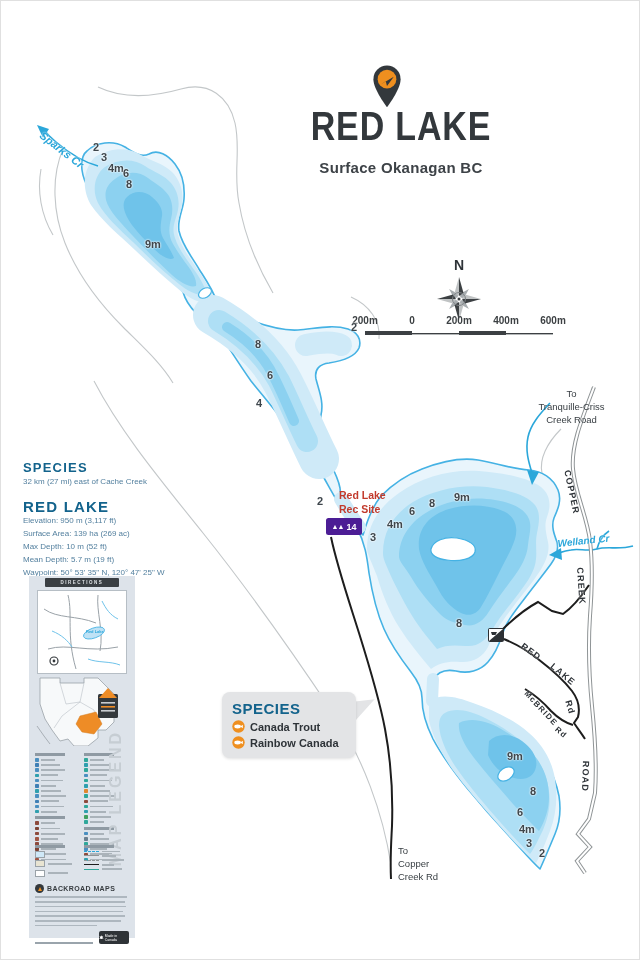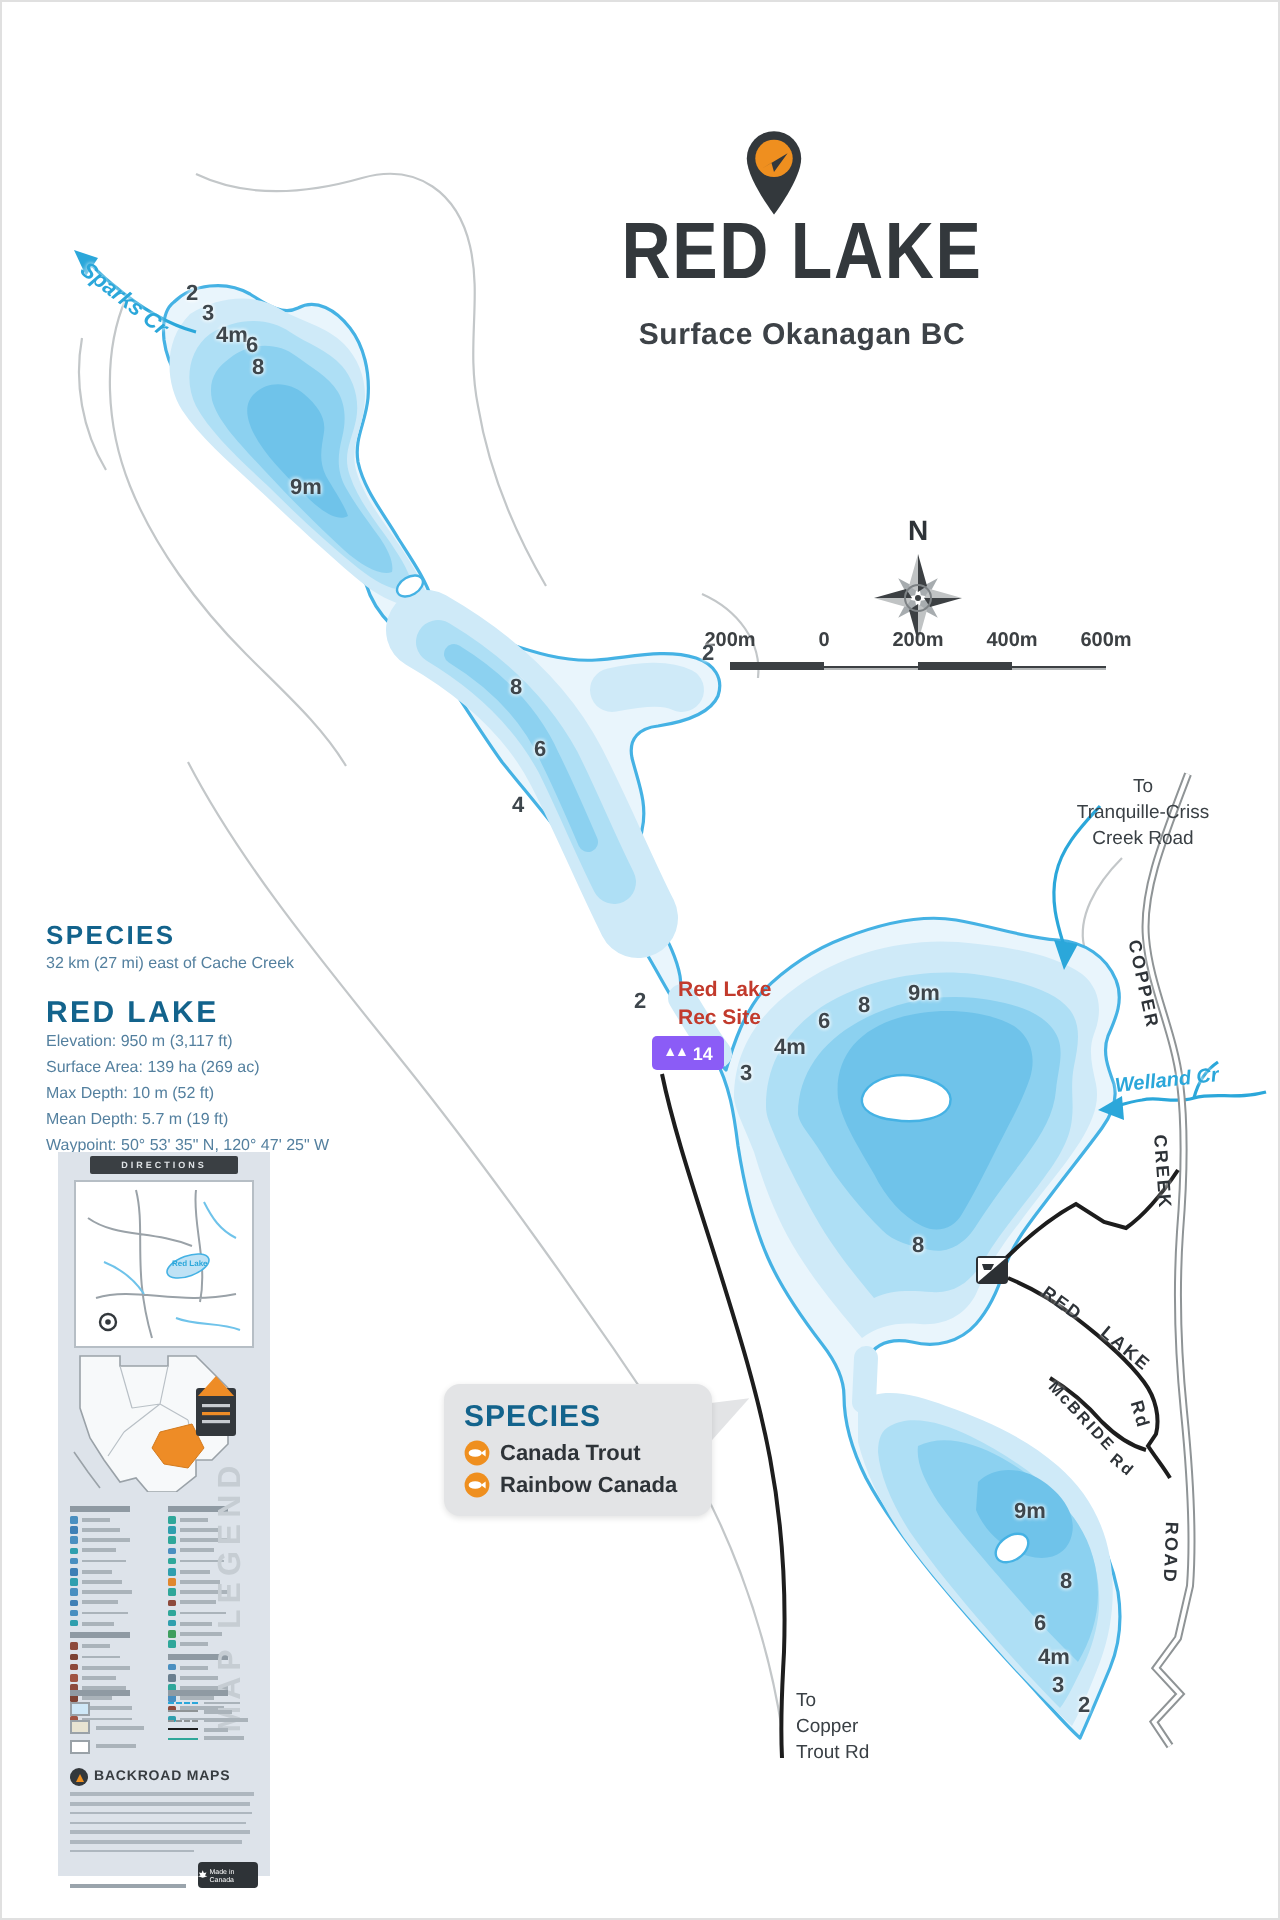--- a/index.html
+++ b/index.html
@@ -36,21 +36,21 @@
            border-top:5px solid transparent;border-bottom:17px solid transparent;transform:rotate(-17deg);}
   .sp-h{font-size:15px;font-weight:800;letter-spacing:.5px;color:#13638c;margin-bottom:3px;}
   .sp-row{display:flex;align-items:center;gap:5px;margin-top:3px;}
   .sp-row b{font-size:11px;font-weight:600;color:#2e3338;}
   
   .depth{position:absolute;font-size:11px;font-weight:600;color:#3e464c;text-shadow:0 0 2px #fff,0 0 2px #fff;}
   .creeklab{position:absolute;font-size:11px;font-style:italic;font-weight:700;color:#2ba7da;text-shadow:0 0 2px #fff;transform-origin:left top;}
   .rlab{position:absolute;font-size:9px;font-weight:700;color:#2e3338;letter-spacing:1.2px;transform-origin:left top;text-shadow:0 0 2px #fff;}
   .dest{position:absolute;font-size:9.5px;color:#3a4045;line-height:1.38;}
   .rec{left:338px;top:487px;font-size:10.5px;font-weight:600;color:#c23a2c;line-height:1.35;}
-  .recicon{left:325px;top:517px;width:36px;height:17px;background:#8b5cf6;border-radius:2.5px;
+  .recicon{left:325px;top:517px;width:36px;height:17px;background:#4c1d95;border-radius:2.5px;
            display:flex;align-items:center;justify-content:center;gap:3px;color:#fff;}
   .recicon .tents{font-size:7px;letter-spacing:-1px;}
   .recicon .cnt{font-size:9px;font-weight:700;}
   .launch{left:487px;top:627px;width:16px;height:14px;background:#2c3034;border-radius:2px;}
   
   .sidebar{left:28px;top:575px;width:106px;height:362px;background:#dde3ea;}
   .ribbon{left:16px;top:2px;width:74px;height:9px;background:#3a3f43;color:#dfe3e6;font-size:4.5px;
           font-weight:700;letter-spacing:1.5px;text-align:center;line-height:9px;border-radius:1px;}
   .inset{left:8px;top:14px;width:90px;height:84px;background:#fff;border:1px solid #b6bec5;box-sizing:border-box;}
   .inset-label{left:48px;top:38px;font-size:4px;font-weight:700;color:#2ba7da;}
@@ -290,21 +290,21 @@
   <span class="rlab" style="left:558px;top:724px;font-size:8px;transform:rotate(40deg)">Rd</span>
 
   <div class="abs dest" style="left:508px;top:386px;width:125px;text-align:center">
     <div>To</div>
     <div>Tranquille-Criss</div>
     <div>Creek Road</div>
   </div>
   <div class="abs dest" style="left:397px;top:843px;width:70px">
     <div>To</div>
     <div>Copper</div>
-    <div>Trout Rd</div>
+    <div>Creek Rd</div>
   </div>
 
   <div class="abs rec">
     <div>Red Lake</div>
     <div>Rec Site</div>
   </div>
   <div class="abs recicon">
     <span class="tents">▲▲</span>
     <span class="cnt">14</span>
   </div>

